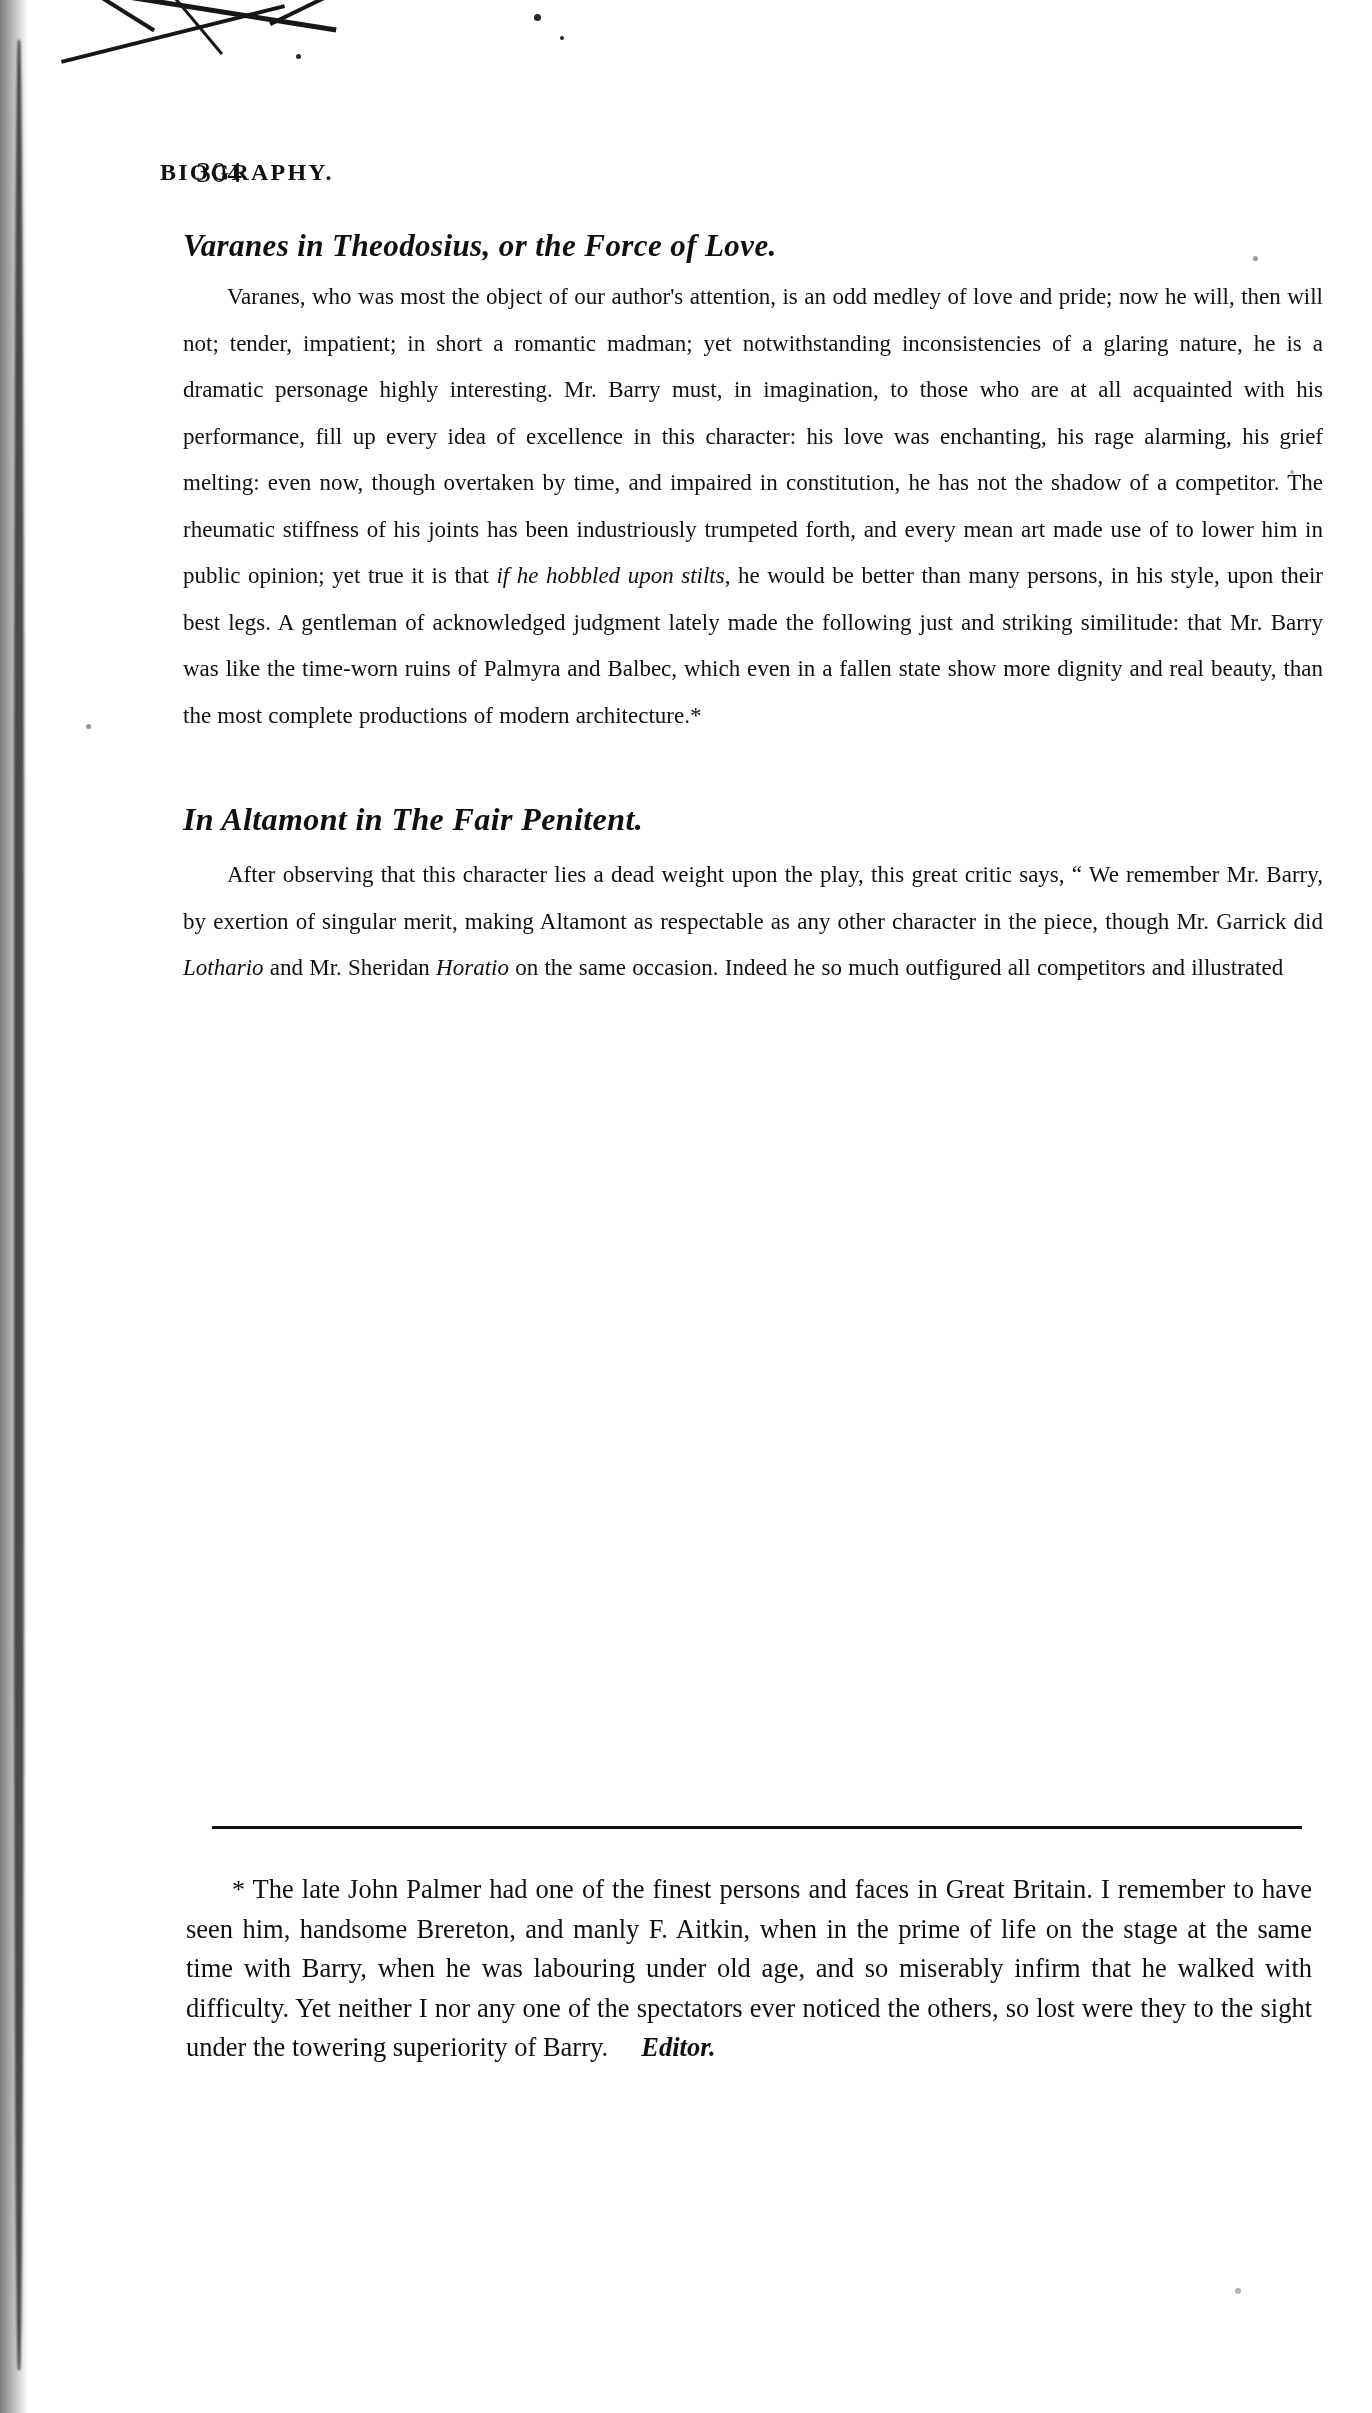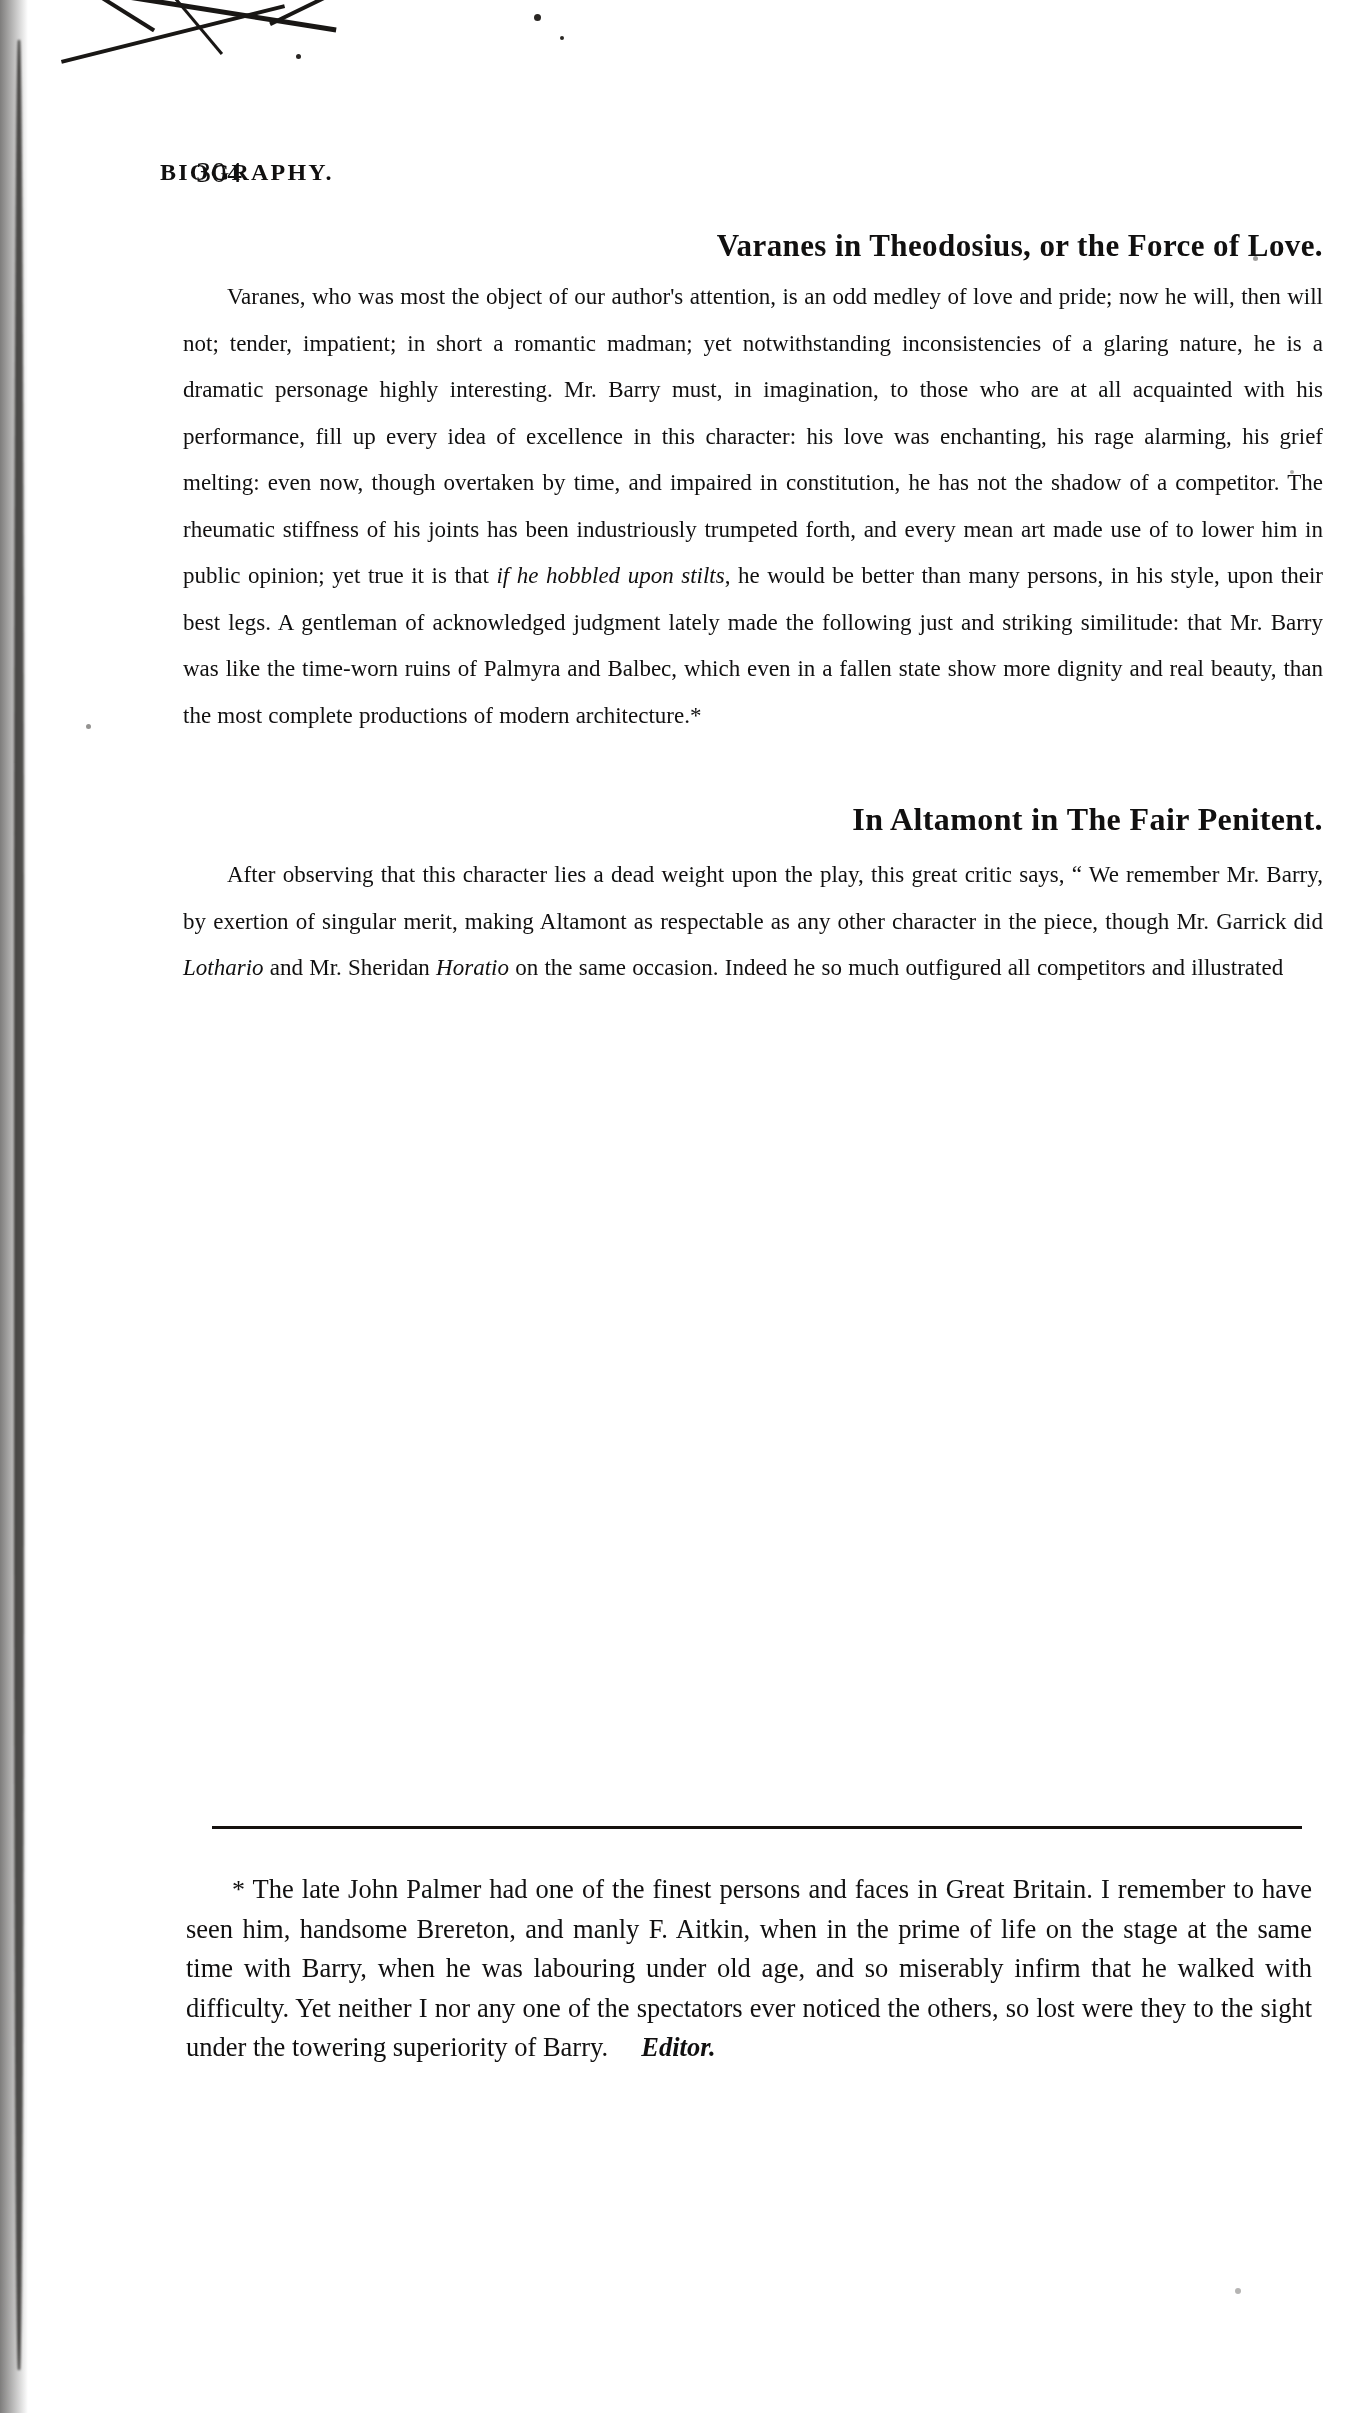--- a/index.html
+++ b/index.html
@@ -91,21 +91,22 @@
   }
 
   .body-col {
     position: absolute;
     left: 183px;
     top: 228px;
     width: 1140px;
   }
 
   .sec-title {
-    text-align: right;
+    text-align: left;
+    font-style: italic;
     font-size: 31px;
     letter-spacing: .4px;
     margin: 0 0 10px 0;
     font-weight: 600;
   }
   .sec-title.second {
     margin-top: 62px;
     margin-bottom: 14px;
     font-size: 32px;
   }

